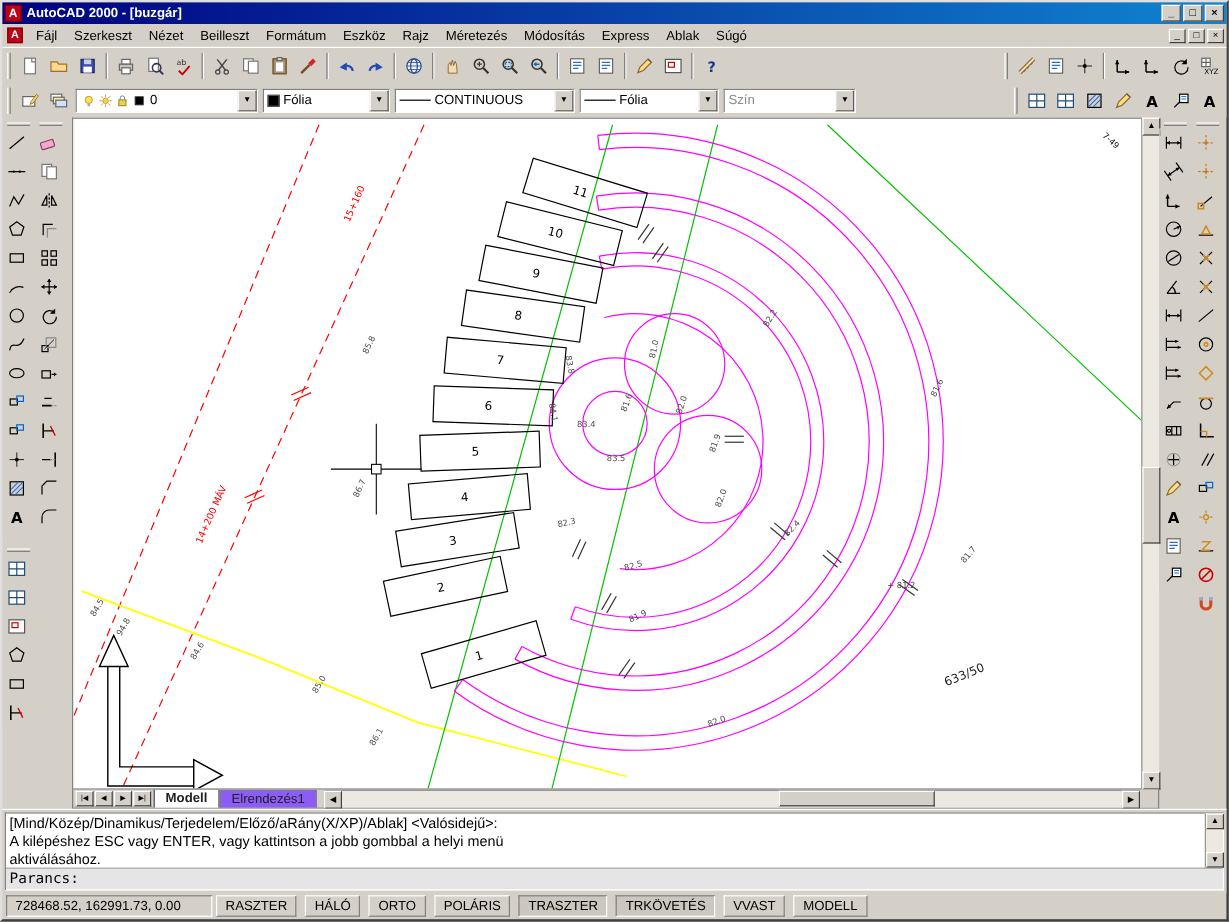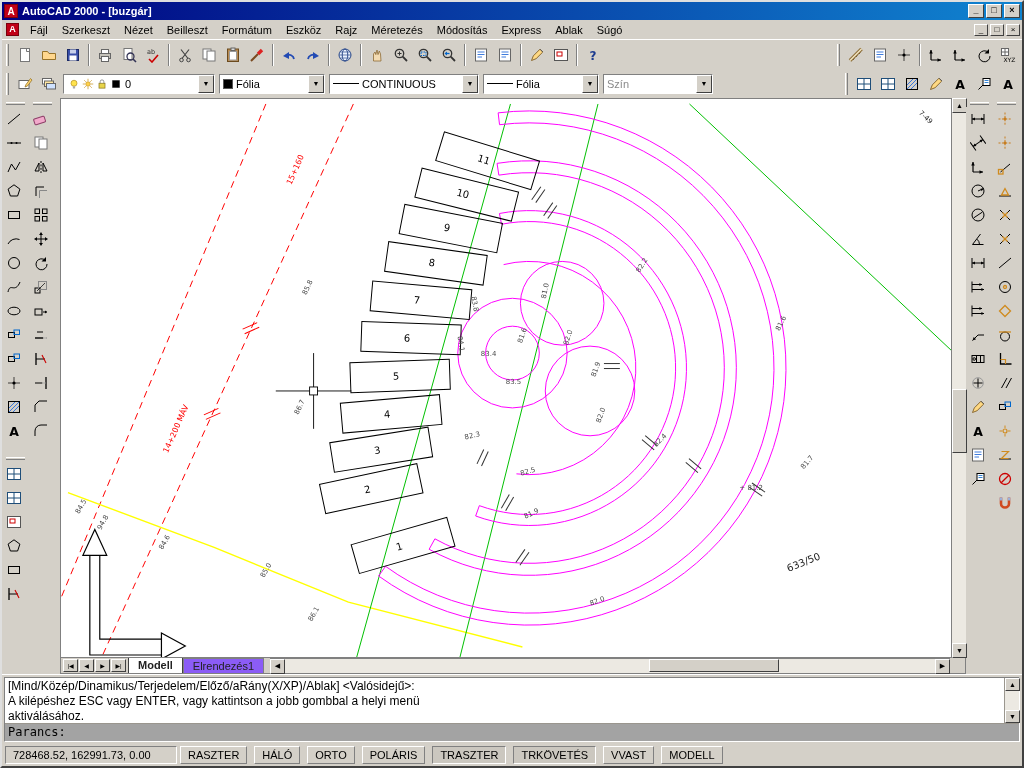--- a/index.html
+++ b/index.html
@@ -74,21 +74,21 @@
   
   .cmdwin{height:70px;flex:0 0 auto;background:#d4d0c8;padding:2px;border-top:1px solid #fff;}
   .cmdbox{height:100%;background:#fff;border:1px solid;border-color:#808080 #fff #fff #808080;
           display:flex;flex-direction:column;}
   .cmdhist{flex:1;display:flex;min-height:0;border-bottom:1px solid #9a968e;}
   .cmdlines{flex:1;padding:1px 3px;font-family:"DejaVu Sans Mono","Liberation Mono",monospace;
             font-size:12px;line-height:15px;color:#000;white-space:pre;overflow:hidden;}
   .minivs{width:15px;background:#ece9e2;display:flex;flex-direction:column;border-left:1px solid #9a968e;}
   .minivs .vtrack{flex:1;}
   .cmdprompt{height:17px;padding:1px 3px;font-family:"DejaVu Sans Mono","Liberation Mono",monospace;
-             font-size:12px;color:#000;background:#a3a3a3;}
+             font-size:12px;color:#000;background:#e5e5e5;}
   
   .statusbar{height:22px;flex:0 0 auto;display:flex;align-items:flex-end;font-size:11px;gap:3px;padding:2px 3px;}
   .scell{border:1px solid;border-color:#808080 #fff #fff #808080;padding:1px 7px;height:18px;line-height:14px;
          white-space:nowrap;color:#000;}
   .scell.coords{width:172px;}
   .scell.toggle.off{border-color:#fff #808080 #808080 #fff;}
   .scell.toggle.on{background:#cbc7bf;}
   .sfill{flex:1;}
   svg text{font-family:"DejaVu Sans","Liberation Sans",sans-serif;}
 </style>

